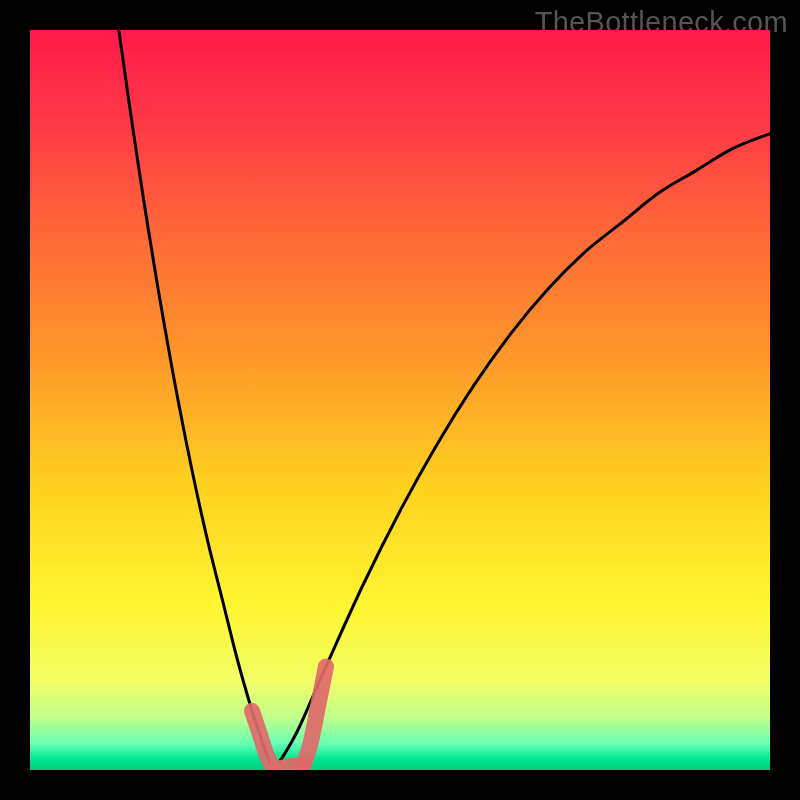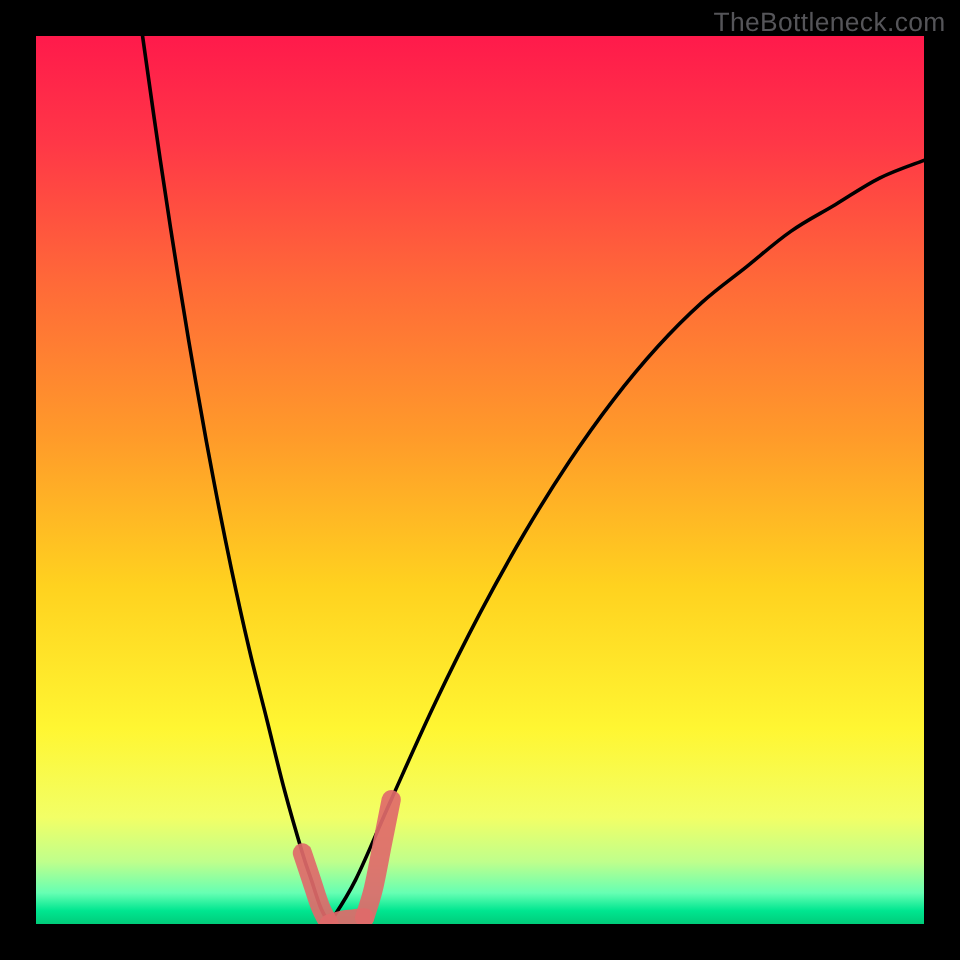--- a/index.html
+++ b/index.html
@@ -22,21 +22,21 @@
     left: 30px;
     top: 30px;
     width: 740px;
     height: 740px;
   }
   .watermark {
     position: absolute;
     top: 6px;
     right: 12px;
     color: #555559;
-    font-size: 22px;
+    font-size: 29px;
     font-weight: 500;
     letter-spacing: 0.3px;
     user-select: none;
   }
   svg { display: block; }
 </style>
 </head>
 <body>
 
 <div class="frame">

